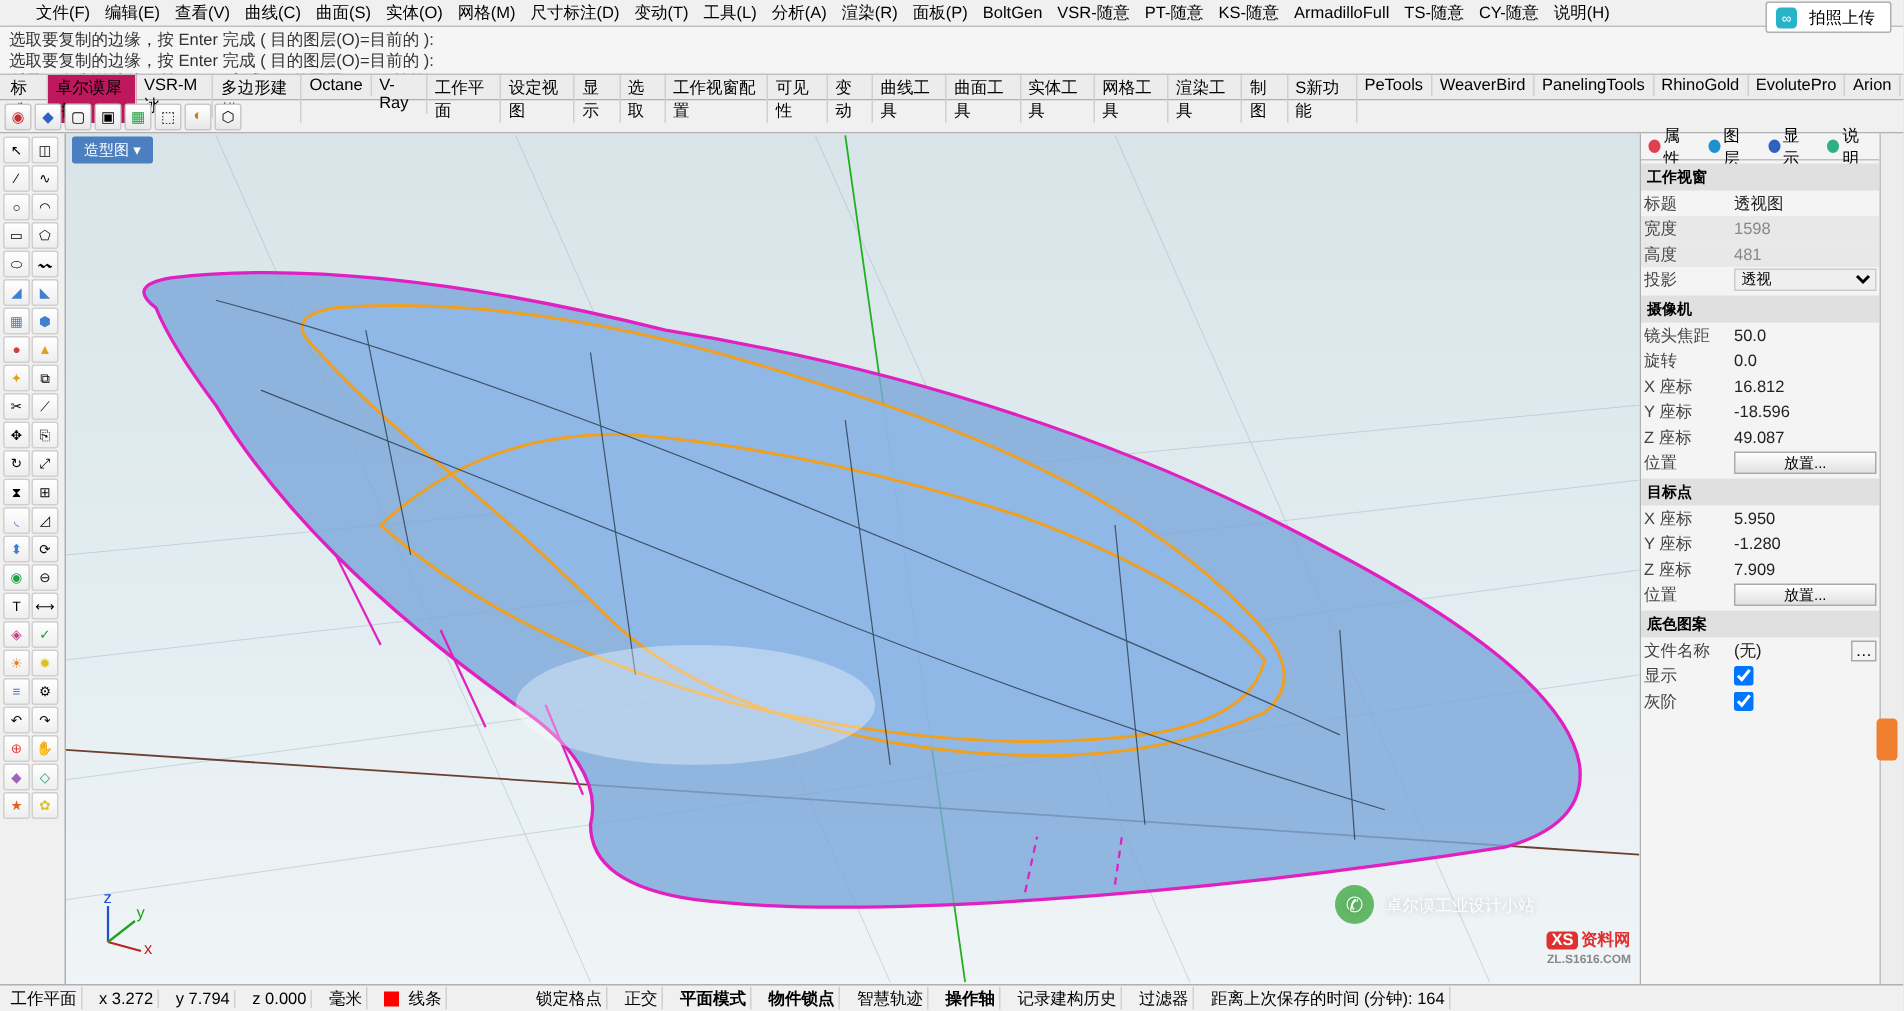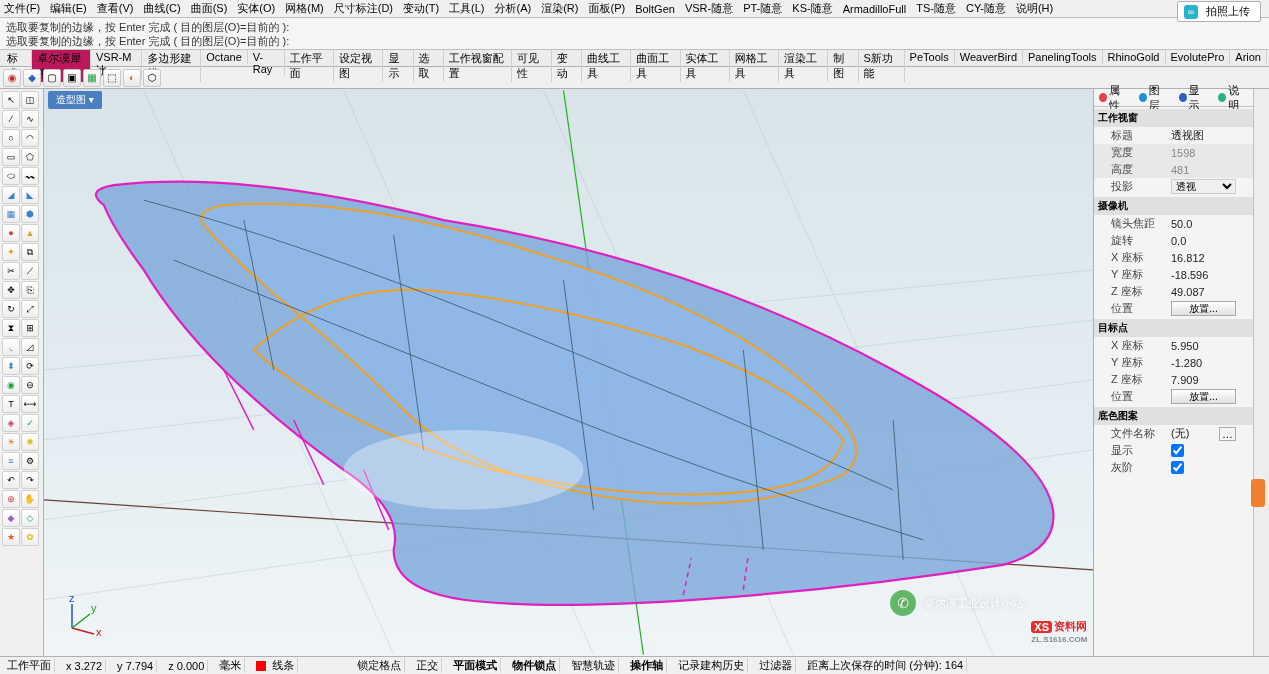--- a/index.html
+++ b/index.html
@@ -1,38 +1,38 @@
 <!DOCTYPE html>
 <html><head>
 <meta charset="utf-8">
 <style>
 *{margin:0;padding:0;box-sizing:border-box;font-family:"Microsoft YaHei",SimSun,Arial,sans-serif;font-size:11px;user-select:none}
 body{width:1269px;height:674px;background:#e8e8e8;overflow:hidden;position:relative}
-.menubar{height:18px;background:#f0f0f0;border-bottom:1px solid #c0c0c0;display:flex;align-items:center;padding:0 0;gap:2px}
+.menubar{height:18px;background:#f0f0f0;border-bottom:1px solid #c0c0c0;display:flex;align-items:center;padding:0 20px;gap:2px}
 .menubar span{padding:1px 4px;cursor:pointer}
 .upload-btn{position:absolute;right:8px;top:1px;display:flex;align-items:center;gap:4px;background:#fff;border:1px solid #b0b0b0;padding:1px 6px;border-radius:2px}
 .upload-btn .ico{width:14px;height:14px;background:#28b4c8;border-radius:3px;display:flex;align-items:center;justify-content:center;color:#fff;font-size:9px}
 .cmdhist{height:32px;background:#f5f5f5;border-bottom:1px solid #c0c0c0;padding:2px 6px;font-size:10px;color:#333;line-height:14px;overflow:hidden}
 .cmdhist .active{font-style:italic}
 .toolstrip{height:17px;background:#ececec;border-bottom:1px solid #b0b0b0;display:flex;align-items:flex-start;padding:0 2px;gap:0;font-size:10px}
 .toolstrip span{padding:1px 5px;border-right:1px solid #d0d0d0;cursor:pointer}
 .iconrow{height:22px;background:#f0f0f0;border-bottom:1px solid #b0b0b0;display:flex;align-items:center;padding:0 3px;gap:2px}
 .ticon{width:18px;height:18px;border:1px solid #c8c8c8;background:linear-gradient(#fff,#e8e8e8);border-radius:2px;cursor:pointer;display:flex;align-items:center;justify-content:center;font-size:10px}
 .main{position:absolute;top:89px;left:0;right:0;bottom:18px;display:flex}
 .leftbar{width:44px;background:#f0f0f0;border-right:1px solid #b0b0b0;padding:2px;display:flex;flex-wrap:wrap;gap:1px;align-content:flex-start}
 .lbic{width:18px;height:18px;border:1px solid #d0d0d0;background:linear-gradient(#fff,#eee);border-radius:2px;cursor:pointer;display:flex;align-items:center;justify-content:center;font-size:9px}
 .viewport{flex:1;position:relative;background:linear-gradient(180deg,#d8e4e8 0%,#e4eef2 60%,#f0f4f6 100%);overflow:hidden}
 .vptab{position:absolute;top:2px;left:4px;background:#4b7fbf;color:#fff;padding:2px 8px;font-size:10px;border-radius:2px;display:flex;align-items:center;gap:4px}
 .axes{position:absolute;left:20px;bottom:20px;width:42px;height:42px}
 .rpanel{width:160px;background:#f4f4f4;border-left:1px solid #b0b0b0;display:flex;flex-direction:column}
 .rtabs{height:18px;display:flex;align-items:center;padding:2px;gap:4px;border-bottom:1px solid #c0c0c0;font-size:10px}
 .rtab{display:flex;align-items:center;gap:2px;padding:1px 3px;cursor:pointer}
 .rtab .dot{width:9px;height:9px;border-radius:50%}
 .rsec-h{background:#e0e0e0;padding:2px 4px;font-weight:bold;font-size:10px;margin-top:2px}
-.rrow{display:flex;align-items:center;padding:1px 17px;font-size:10px}
+.rrow{display:flex;align-items:center;padding:1px 2px;font-size:10px}
 .rrow .lbl{width:60px;color:#444}
 .rrow .val{flex:1;color:#222}
 .rrow select{flex:1;border:1px solid #ccc;height:15px;font-size:10px}
 .rrow button{flex:1;border:1px solid #aaa;height:15px;font-size:10px;background:linear-gradient(#fff,#e0e0e0);cursor:pointer}
 .statusbar{position:absolute;left:0;right:0;bottom:0;height:18px;background:#f0f0f0;border-top:1px solid #b0b0b0;display:flex;align-items:center;font-size:10px;padding:0 4px;gap:8px}
 .statusbar .seg{display:flex;align-items:center;gap:3px;padding:0 3px;border-right:1px solid #d0d0d0}
 .watermark{position:absolute;right:70px;bottom:40px;color:#fff;font-size:28px;text-shadow:0 0 6px rgba(0,0,0,.3);opacity:.85;display:flex;align-items:center;gap:8px}
 .wm-ico{width:26px;height:26px;background:#4CAF50;border-radius:50%;display:flex;align-items:center;justify-content:center;color:#fff;font-size:14px}
 .logo2{position:absolute;right:6px;bottom:22px;font-size:14px;color:#e03030;font-weight:bold;display:flex;align-items:center}
 .scroll-v{width:16px;background:#ededed;border-left:1px solid #c0c0c0}

